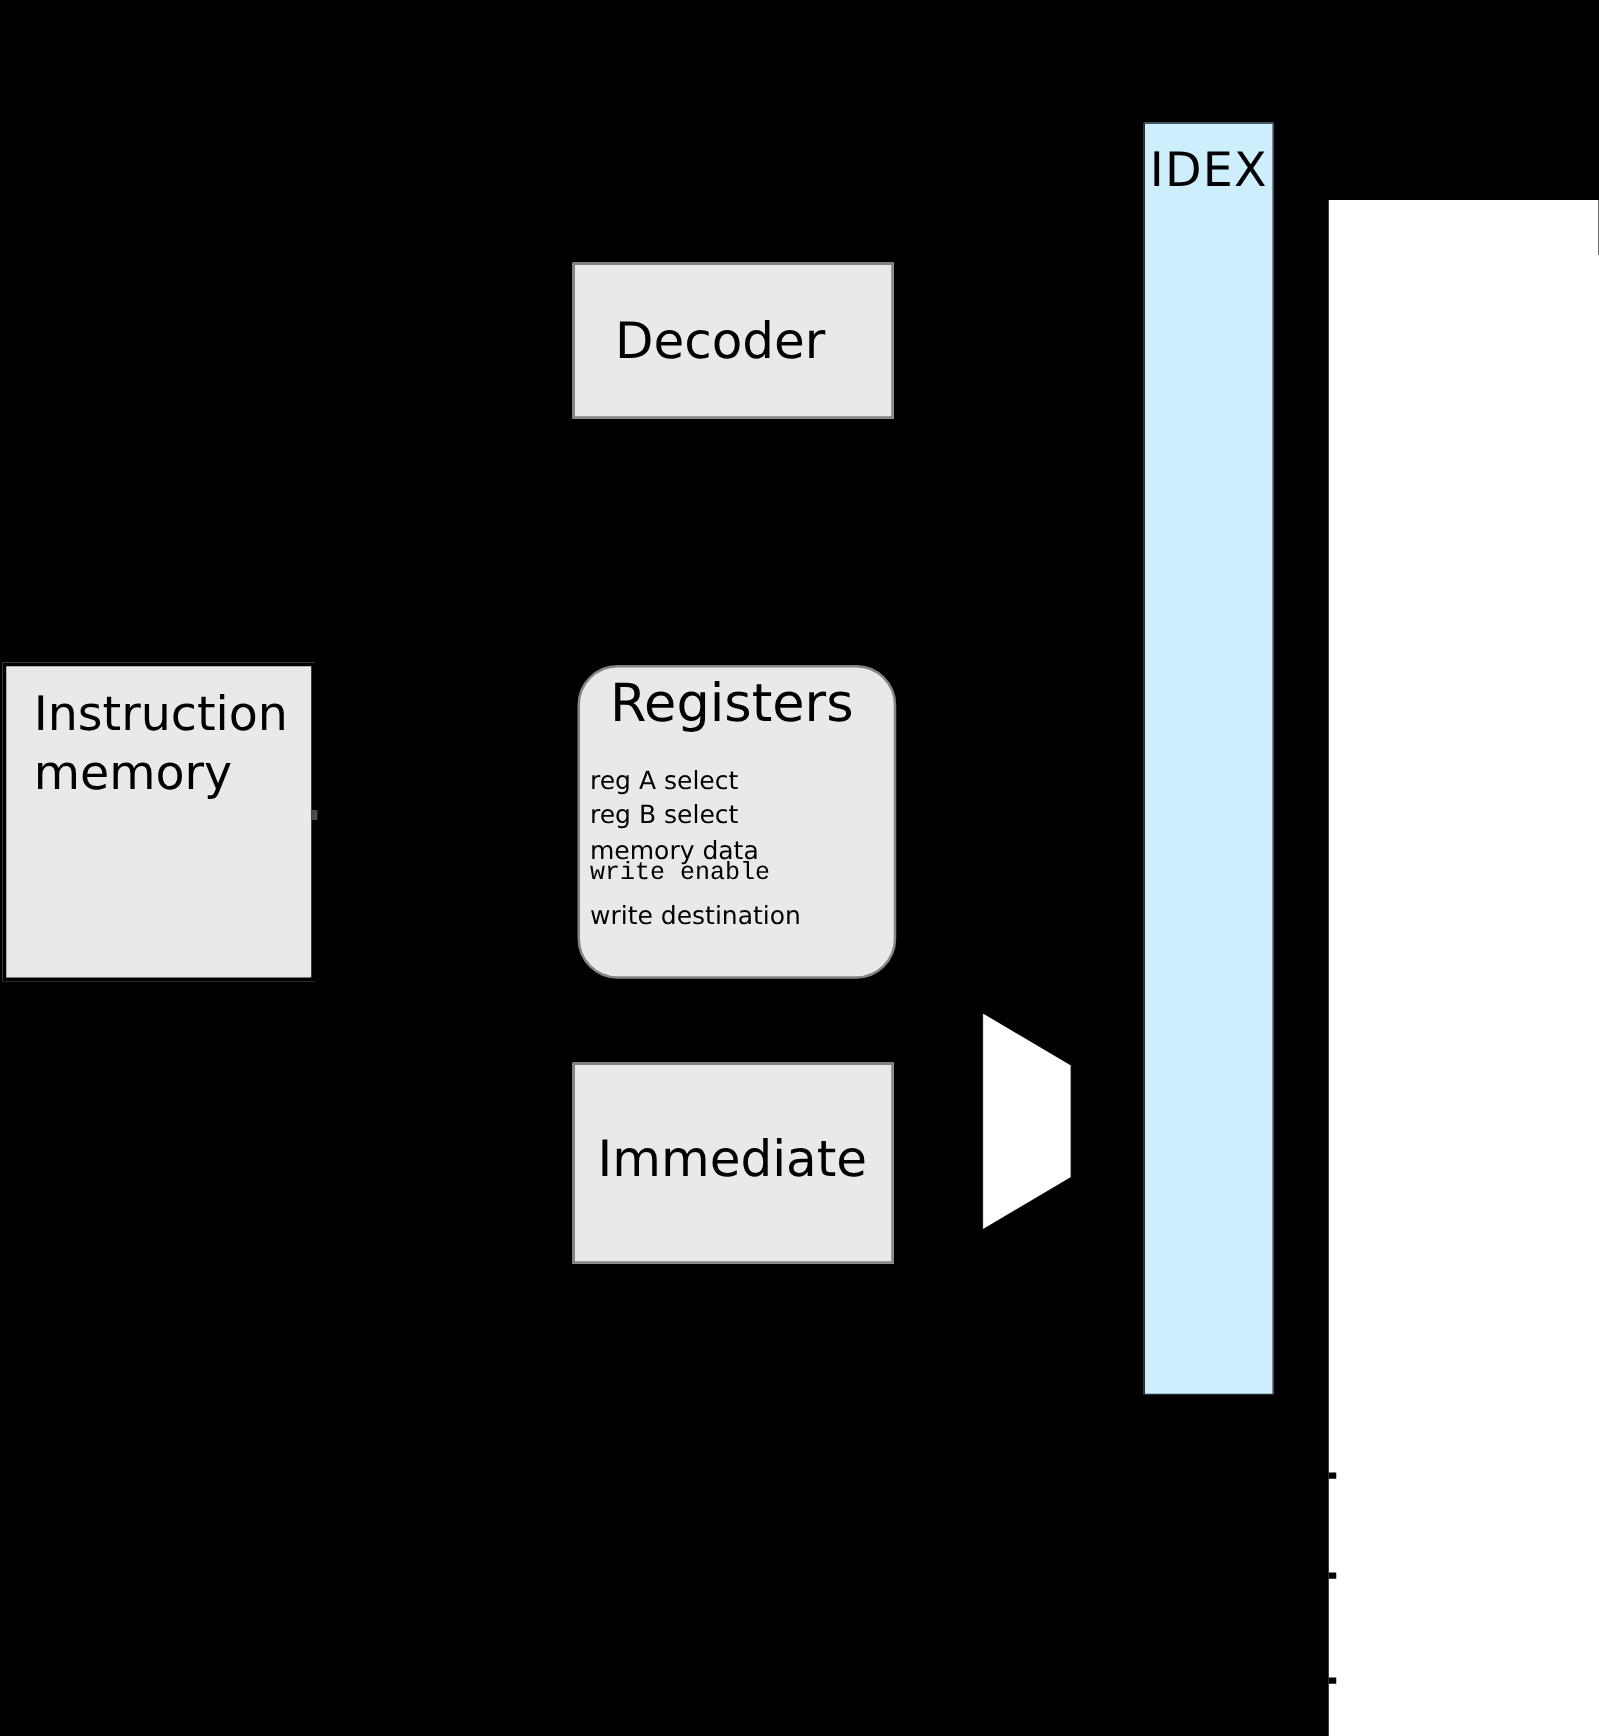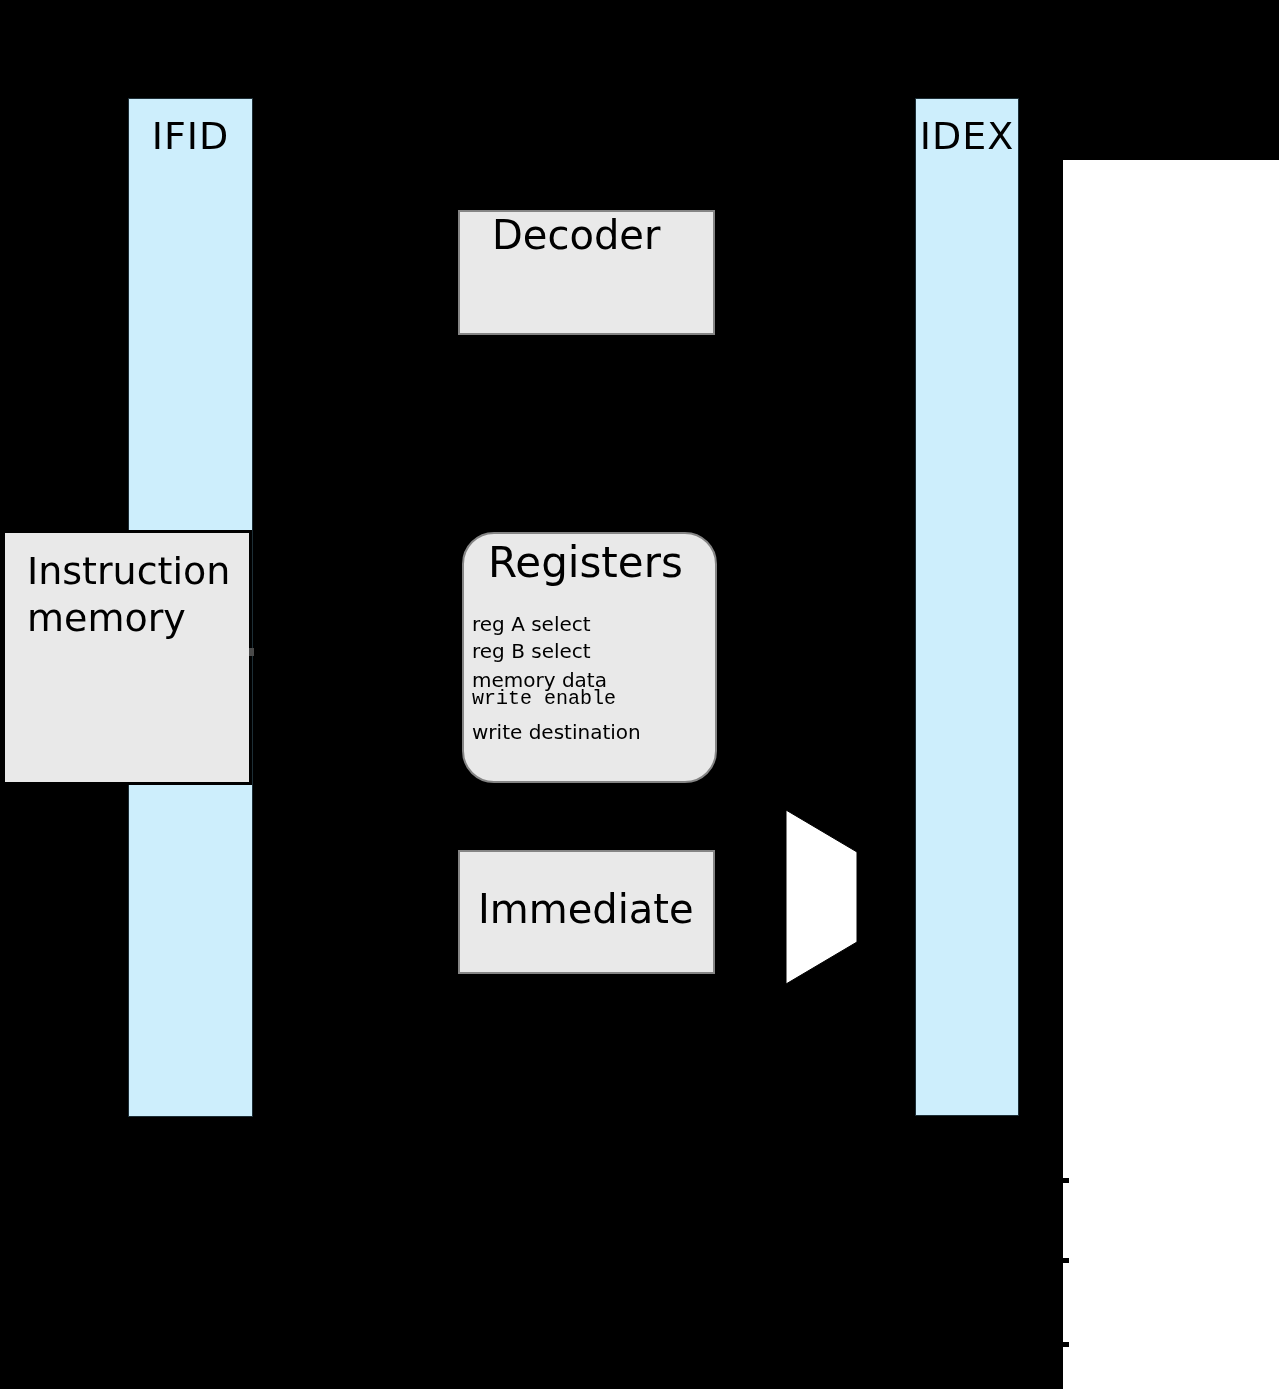--- a/index.html
+++ b/index.html
@@ -37,26 +37,26 @@
   .bar-ifid { left: 128px; top: 98px; width: 125px; height: 1019px; }
   .bar-idex { left: 915px; top: 98px; width: 104px; height: 1018px; }
 
   
   .block {
     background: #e9e9e9;
     border: 2px solid #858585;
   }
   .block-decoder {
     left: 458px; top: 210px; width: 257px; height: 125px;
-    display: flex; 
+    display: flex; align-items: center;
     padding-left: 32px;
     font-size: 40px;
   }
   .block-immediate {
-    left: 458px; top: 850px; width: 257px; height: 124px;
+    left: 458px; top: 850px; width: 257px; height: 161px;
     display: flex; align-items: center;
     padding-left: 18px; padding-bottom: 6px;
     font-size: 40px;
     text-align: right;
   }
   .block-imem {
     left: 2px; top: 530px; width: 250px; height: 255px;
     border: 3px solid #000;
     padding: 15px 0 0 22px;
     font-size: 38px;
@@ -94,23 +94,20 @@
   .stub-3 { left: 1063px; top: 1342px; }
   .stub-4 { left: 249px; top: 648px; width: 5px; height: 8px; background: #4a4a4a; }
 </style>
 </head>
 <body>
 
 <div id="stage">
 
   <div class="abs white-panel"></div>
 
-  <div class="abs pipe-bar bar-ifid">
-    <span>IFID</span>
-  </div>
 
   <div class="abs pipe-bar bar-idex">
     <span>IDEX</span>
   </div>
 
   <div class="abs block block-imem">
     <span>Instruction memory</span>
   </div>
 
   <div class="abs block block-decoder">

